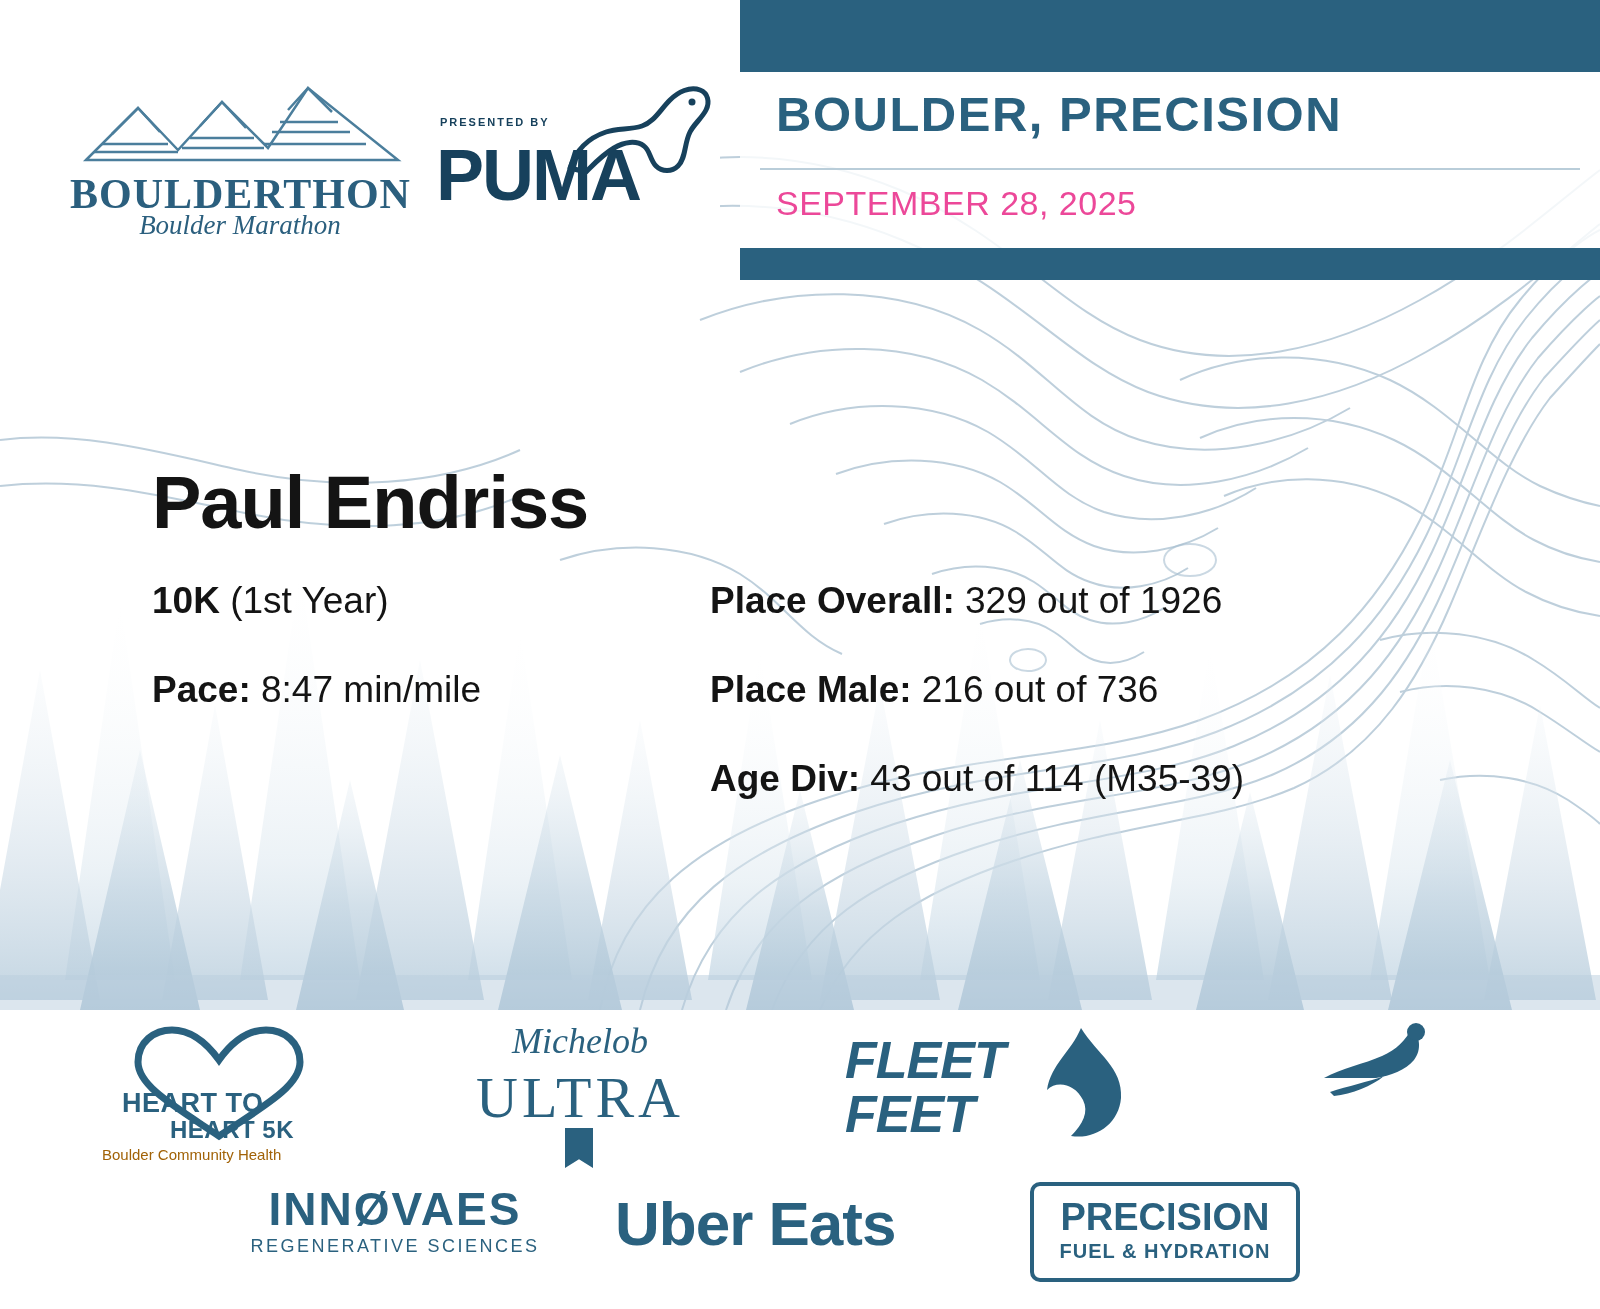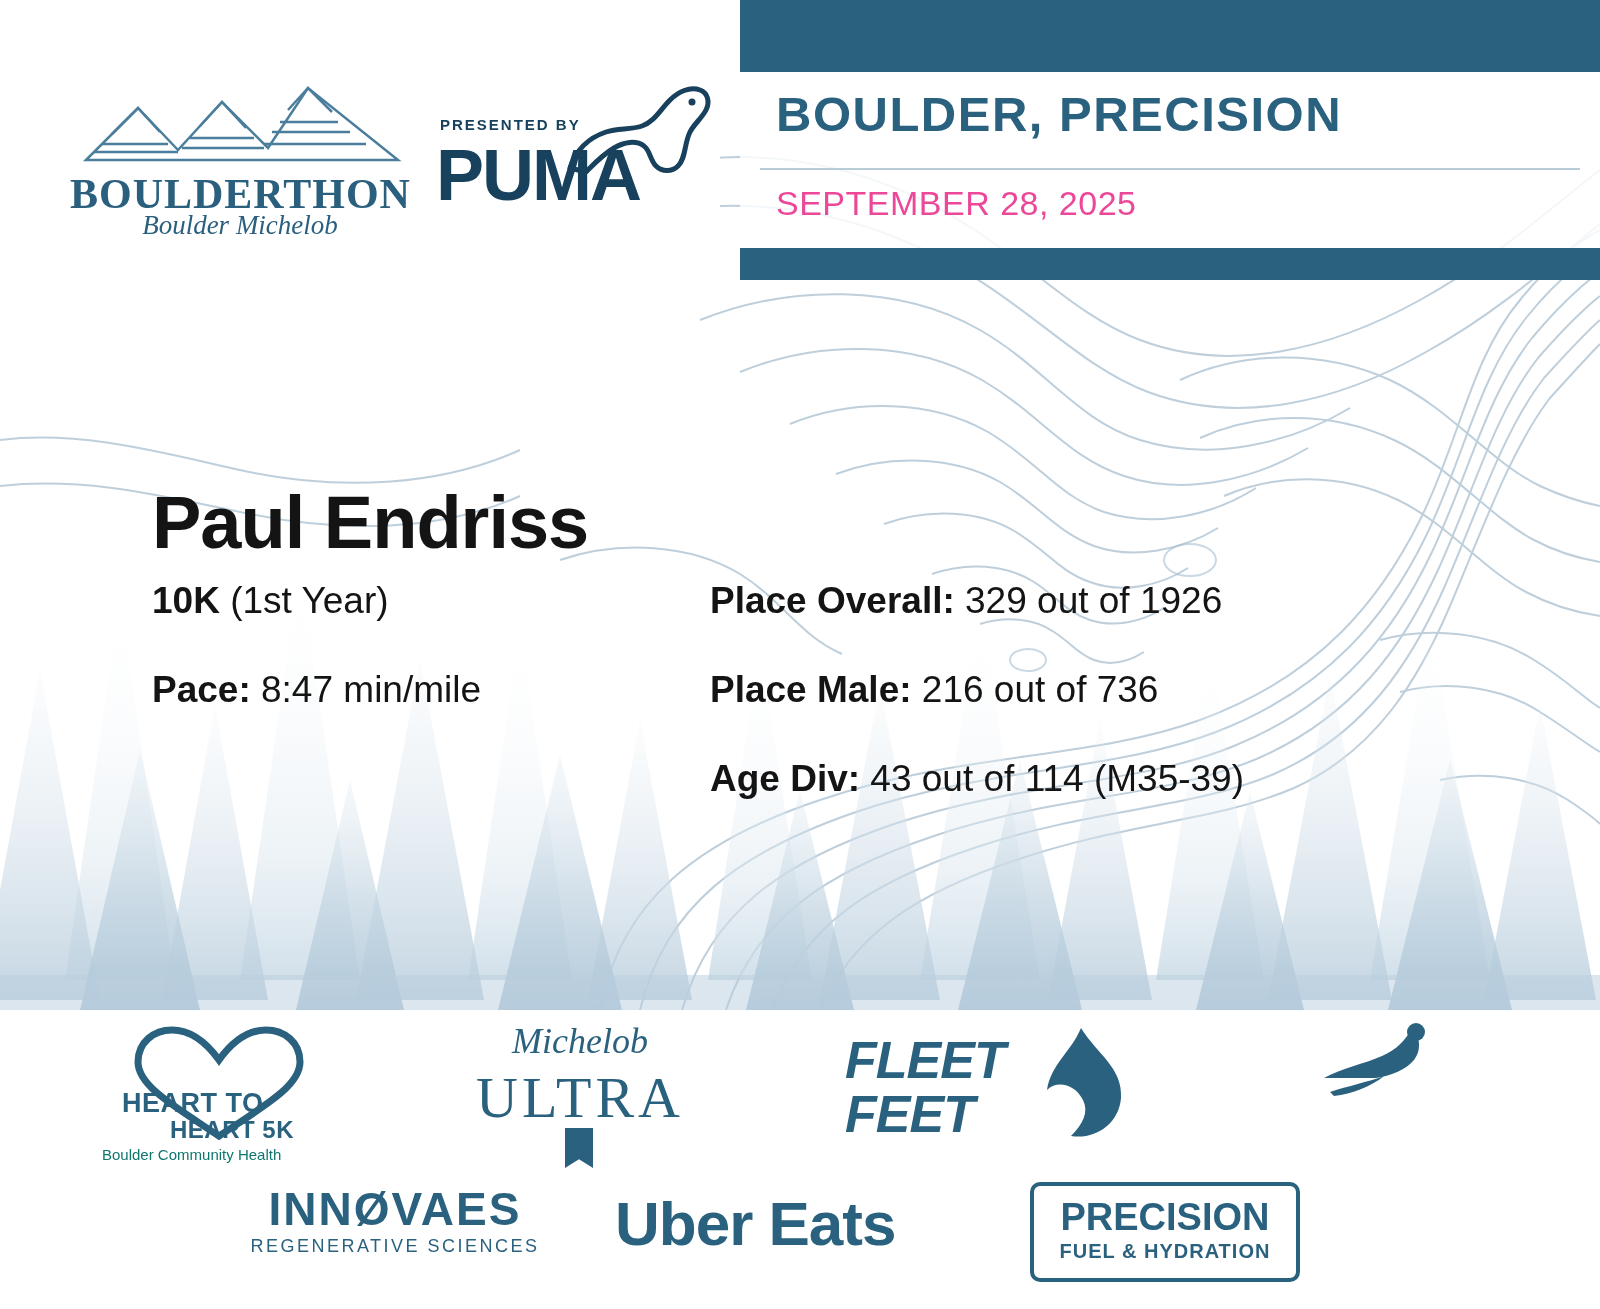--- a/index.html
+++ b/index.html
@@ -51,21 +51,21 @@
     position: absolute; left: 0px; top: 140px; width: 340px;
     text-align: center;
     font-family: "Liberation Serif", serif;
     font-style: italic;
     font-size: 27px;
     color: #2b5f7e;
   }
   .puma-block { position: absolute; left: 370px; top: 18px; width: 290px; height: 175px; }
   .puma-presented {
     position: absolute; left: 10px; top: 38px;
-    font-size: 15px; font-weight: bold; letter-spacing: 2px;
+    font-size: 11px; font-weight: bold; letter-spacing: 2px;
     color: #17415c;
   }
   .puma-word {
     position: absolute; left: 6px; top: 56px;
     font-family: "Liberation Sans", sans-serif;
     font-weight: bold;
     font-size: 72px;
     letter-spacing: -2px;
     color: #17415c;
     -webkit-text-stroke: 0px;
@@ -122,21 +122,20 @@
     width: 1600px; height: 420px;
     z-index: 6;
   }
   .runner-name {
     position: absolute; left: 152px; top: 20px;
     font-family: "Liberation Sans", sans-serif;
     font-weight: bold;
     font-size: 74px;
     color: #141414;
     letter-spacing: -1px;
-    margin-top: 20px;
   }
   .col-left { position: absolute; left: 152px; top: 140px; width: 520px; }
   .col-right { position: absolute; left: 710px; top: 140px; width: 700px; }
   .stat {
     font-family: "Liberation Sans", sans-serif;
     font-size: 37px;
     color: #141414;
     margin-bottom: 47px;
     white-space: nowrap;
   }
@@ -151,21 +150,21 @@
   }
   .sp-row1 { position: absolute; left: 0; top: 0; width: 1600px; height: 160px; }
   .sp-row2 { position: absolute; left: 0; top: 160px; width: 1600px; height: 139px; }
 
   .sp { position: absolute; color: #2a617f; font-family: "Liberation Sans", sans-serif; }
 
   
   .h2h { left: 72px; top: 10px; width: 260px; height: 140px; }
   .h2h .h2h-l1 { position: absolute; left: 50px; top: 68px; font-size: 27px; font-weight: bold; letter-spacing: .5px; }
   .h2h .h2h-l2 { position: absolute; left: 75px; top: 96px; font-size: 24px; font-weight: bold; letter-spacing: .5px; margin-left: 23px; }
-  .h2h .h2h-l3 { position: absolute; left: 30px; top: 126px; font-size: 15px; color: #0f766e; }
+  .h2h .h2h-l3 { position: absolute; left: 30px; top: 126px; font-size: 15px; color: #a16207; }
   .h2h svg { position: absolute; left: 52px; top: 4px; }
 
   
   .mich { left: 455px; top: 8px; width: 250px; height: 150px; }
   .mich .m1 { position: absolute; left: 20px; top: 2px; width: 210px; text-align: center; font-family: "Liberation Serif", serif; font-style: italic; font-size: 36px; }
   .mich .m2 { position: absolute; left: 0px; top: 46px; width: 250px; text-align: center; font-family: "Liberation Serif", serif; font-size: 58px; letter-spacing: 4px; }
   .mich .m-ribbon { position: absolute; left: 110px; top: 110px; width: 28px; height: 40px; background: #2a617f; clip-path: polygon(0 0, 100% 0, 100% 100%, 50% 78%, 0 100%); }
 
   
   .fleet { left: 845px; top: 12px; width: 280px; height: 130px; }
@@ -290,21 +289,21 @@
         <svg class="bth-mountains" viewBox="0 0 320 90">
           <g fill="none" stroke="#4b7e9c" stroke-width="2.5">
             <path d="M4 82 L56 30 L96 72 L140 24 L186 70 L226 10 L316 82 Z"></path>
             <path d="M30 56 L56 30 L78 54"></path>
             <path d="M118 48 L140 24 L164 50"></path>
             <path d="M206 32 L226 10 L250 34"></path>
             <path d="M20 66 L86 66 M12 74 L96 74 M108 60 L172 60 M100 70 L182 70 M198 44 L256 44 M190 54 L268 54 M182 66 L284 66"></path>
           </g>
         </svg>
         <div class="bth-word">BOULDERTHON</div>
-        <div class="bth-sub">Boulder Michelob</div>
+        <div class="bth-sub">Boulder Marathon</div>
       </div>
 
       <div class="puma-block">
         <div class="puma-presented">PRESENTED BY</div>
         <svg class="puma-cat" viewBox="0 0 160 95">
           <path d="M12 88 C18 70 30 58 48 52 C60 48 72 50 84 46 C96 42 102 30 112 20 C120 12 132 6 142 10 C150 13 152 22 148 30 C144 38 136 44 132 52 C126 64 128 78 120 86 C114 92 104 92 98 86 C92 80 92 70 86 66 C78 60 66 62 56 68 C44 75 36 84 28 92 Z" fill="none" stroke="#17415c" stroke-width="5" stroke-linejoin="round"></path>
           <circle cx="134" cy="22" r="3.5" fill="#17415c"></circle>
         </svg>
         <div class="puma-word">PUMA</div>
       </div>

